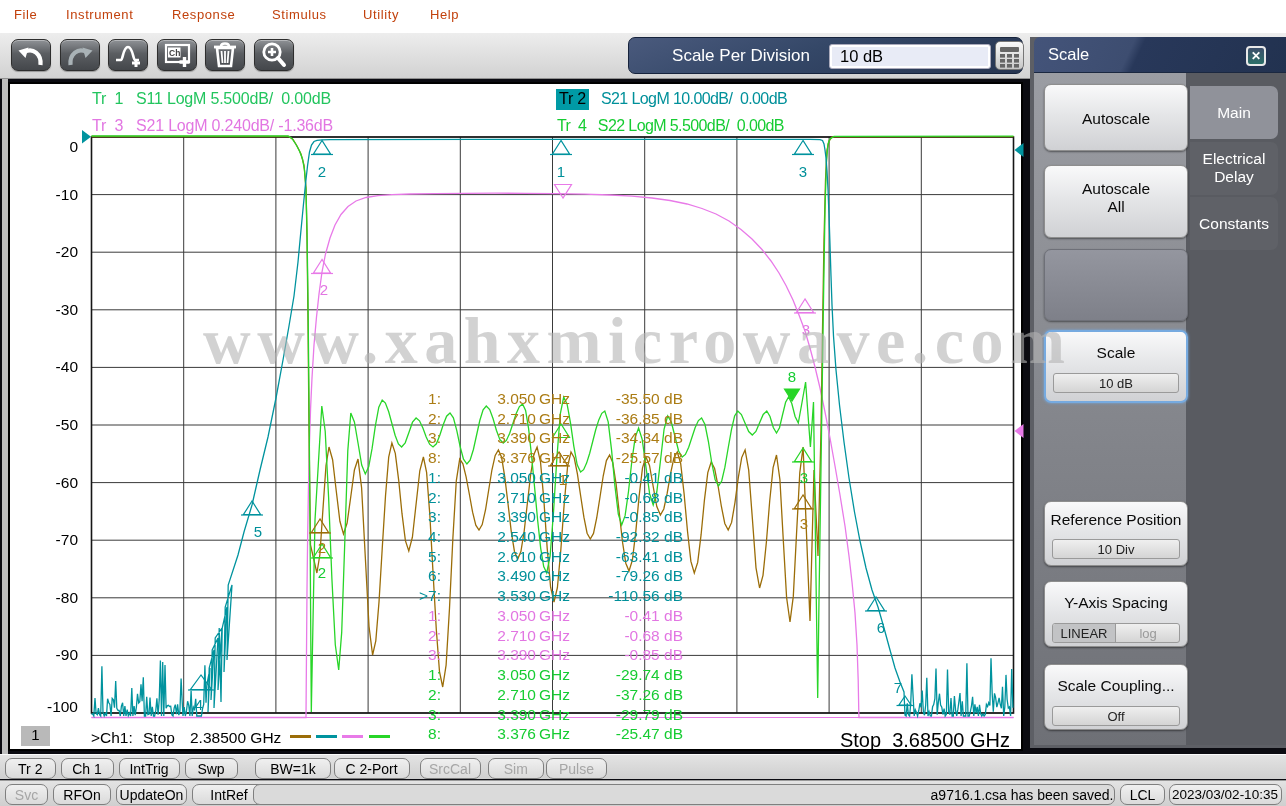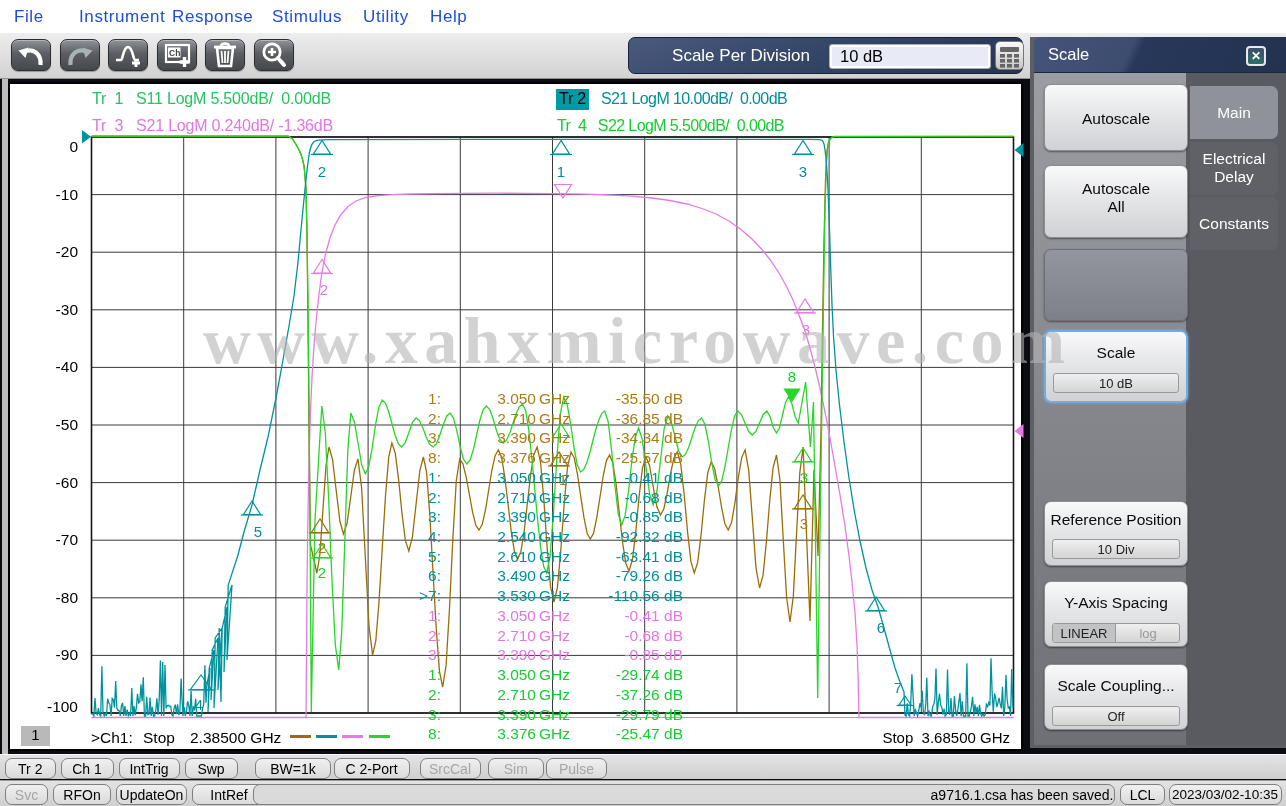--- a/index.html
+++ b/index.html
@@ -1,18 +1,18 @@
 <!DOCTYPE html>
 <html><head><meta charset="utf-8"><style>
 *{margin:0;padding:0;box-sizing:border-box}
 html,body{width:1286px;height:806px;overflow:hidden;background:#0b0b11;
  font-family:"Liberation Sans",sans-serif;position:relative}
 .abs{position:absolute}
 .menubar{left:0;top:0;width:1286px;height:33px;background:#fff}
-.menubar span{position:absolute;top:7px;font-size:17px;letter-spacing:0.6px;color:#1d4ed8}
+.menubar span{position:absolute;top:7px;font-size:13px;letter-spacing:0.6px;color:#c2410c}
 .toolbar{left:0;top:33px;width:1286px;height:46px;
  background:linear-gradient(#ededed,#d2d2d2);border-bottom:1px solid #8f8f8f}
 .tbtn{position:absolute;top:6px;width:40px;height:32px;border-radius:7px;
  background:linear-gradient(#8f9296,#5b5e62 45%,#44474b);
  border:1px solid #2e2e2e;box-shadow:inset 0 1px 0 rgba(255,255,255,.35),0 1px 1px rgba(0,0,0,.3)}
 .spd{left:628px;top:37px;width:395px;height:37px;border-radius:7px;
  background:linear-gradient(160deg,#4a5a7d 0%,#344767 45%,#263450 100%);
  border:1px solid #16233c}
 .spd .lbl{position:absolute;right:212px;top:8px;color:#fff;font-size:17px}
 .spdinput{position:absolute;left:200px;top:6px;width:162px;height:25px;background:#e8ebf6;
@@ -51,21 +51,21 @@
 .tab{position:absolute;left:156px;width:88px;border-radius:0 7px 7px 0;
  color:#fff;font-size:15.5px;text-align:center;z-index:2}
 .sbar{left:0;width:1286px;background:linear-gradient(#e3e3e3,#cfcfcf);z-index:30}
 .sbtn{position:absolute;top:2.5px;height:21.5px;border-radius:7px;
  background:linear-gradient(#f0f0f0,#dadada);border:1px solid #7f7f7f;
  font-size:14px;color:#000;text-align:center;padding-top:2px}
 .dis{color:#a6a6a6}
 </style></head><body>
 <div class="abs menubar">
 <span style="left:14px">File</span>
-<span style="left:79px">Instrument</span>
+<span style="left:66px">Instrument</span>
 <span style="left:172px">Response</span>
 <span style="left:272px">Stimulus</span>
 <span style="left:363px">Utility</span>
 <span style="left:430px">Help</span>
 </div>
 <div class="abs toolbar">
 <div class="tbtn" style="left:11px"><svg width="38" height="30" viewBox="0 0 38 30">
         <path d="M28.5 25 C 29.5 14 21 7.5 12.5 12" stroke="#fff" stroke-width="4.2" fill="none"></path>
         <path d="M6.5 10.5 L 16.5 7.5 L 13.5 18 Z" fill="#fff"></path>
       </svg></div>
@@ -317,21 +317,21 @@
 <div class="mlb" style="left:794px;top:469px;color:#16cc32">3</div>
 <div class="mlb" style="left:782px;top:368px;color:#16cc32">8</div>
 <div class="txt" style="left:21px;top:726px;width:29px;height:20px;background:#b9b9b9;color:#000;font-size:15px;text-align:center">1</div>
 <div class="txt" style="left:91px;top:729px;font-size:15.5px;color:#000">&gt;Ch1:</div>
 <div class="txt" style="left:143px;top:729px;font-size:15.5px;color:#000">Stop</div>
 <div class="txt" style="left:190px;top:729px;font-size:15.5px;color:#000">2.38500 GHz</div>
 <div class="txt" style="left:290px;top:735px;width:21px;height:2.6px;background:#9b6d08"></div>
 <div class="txt" style="left:315.5px;top:735px;width:21px;height:2.6px;background:#00939e"></div>
 <div class="txt" style="left:342px;top:735px;width:21px;height:2.6px;background:#e87ae8"></div>
 <div class="txt" style="left:368.5px;top:735px;width:21px;height:2.6px;background:#28d528"></div>
-<div class="txt" style="left:810px;top:729px;width:200px;text-align:right;font-size:15px;color:#000">Stop  3.68500 GHz</div>
+<div class="txt" style="left:810px;top:729px;width:200px;text-align:right;font-size:20px;color:#000">Stop  3.68500 GHz</div>
 <div class="wm" id="wm">www.xahxmicrowave.com</div>
 <div class="abs panel">
 <div class="ptitle">
       <span style="position:absolute;left:14px;top:8px;color:#fff;font-size:16.5px">Scale</span>
       <div style="position:absolute;right:20px;top:9px;width:20px;height:20px;border:2px solid #e9e9e9;border-radius:4px;background:linear-gradient(#3d4f6b,#2c6f68);color:#fff;font-size:12px;font-weight:bold;text-align:center;line-height:16px">✕</div>
     </div>
 <div class="pbody">
 <div class="tabcol"></div>
 <div class="pbtn" style="top:11px;height:67px;line-height:67px">Autoscale</div>
 <div class="pbtn" style="top:92px;height:73px;padding-top:14px">Autoscale<br>All</div>

